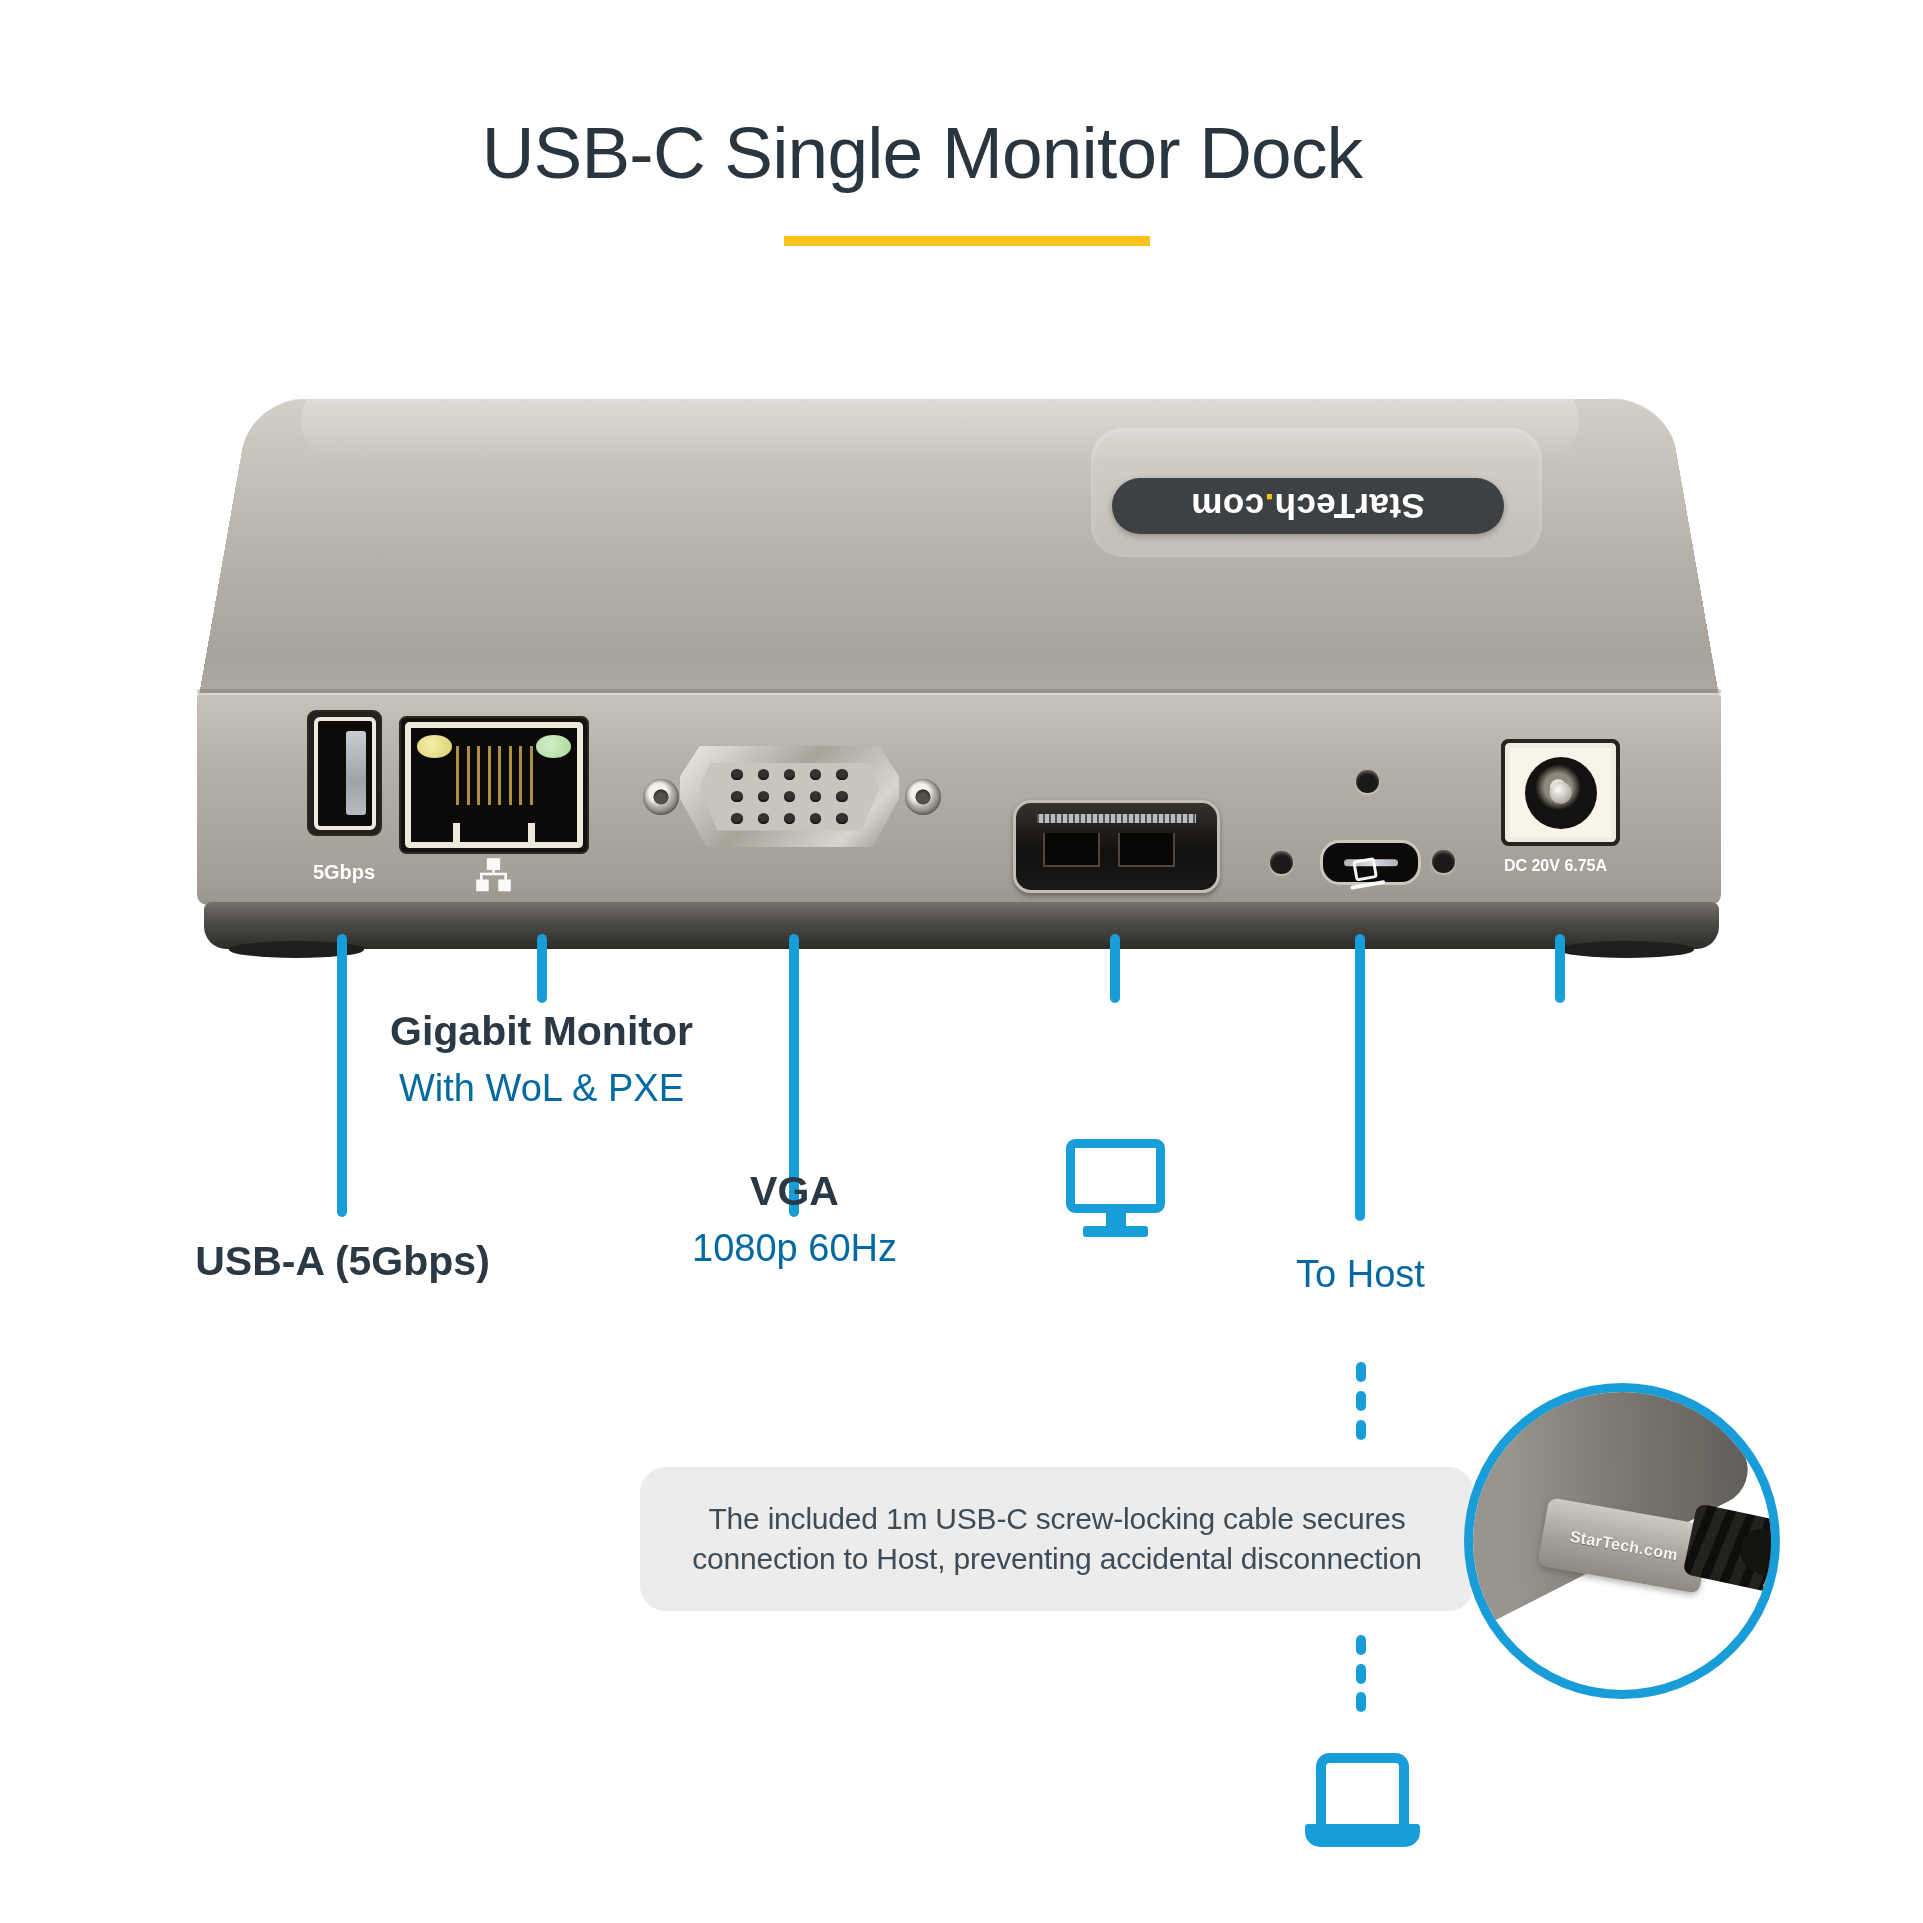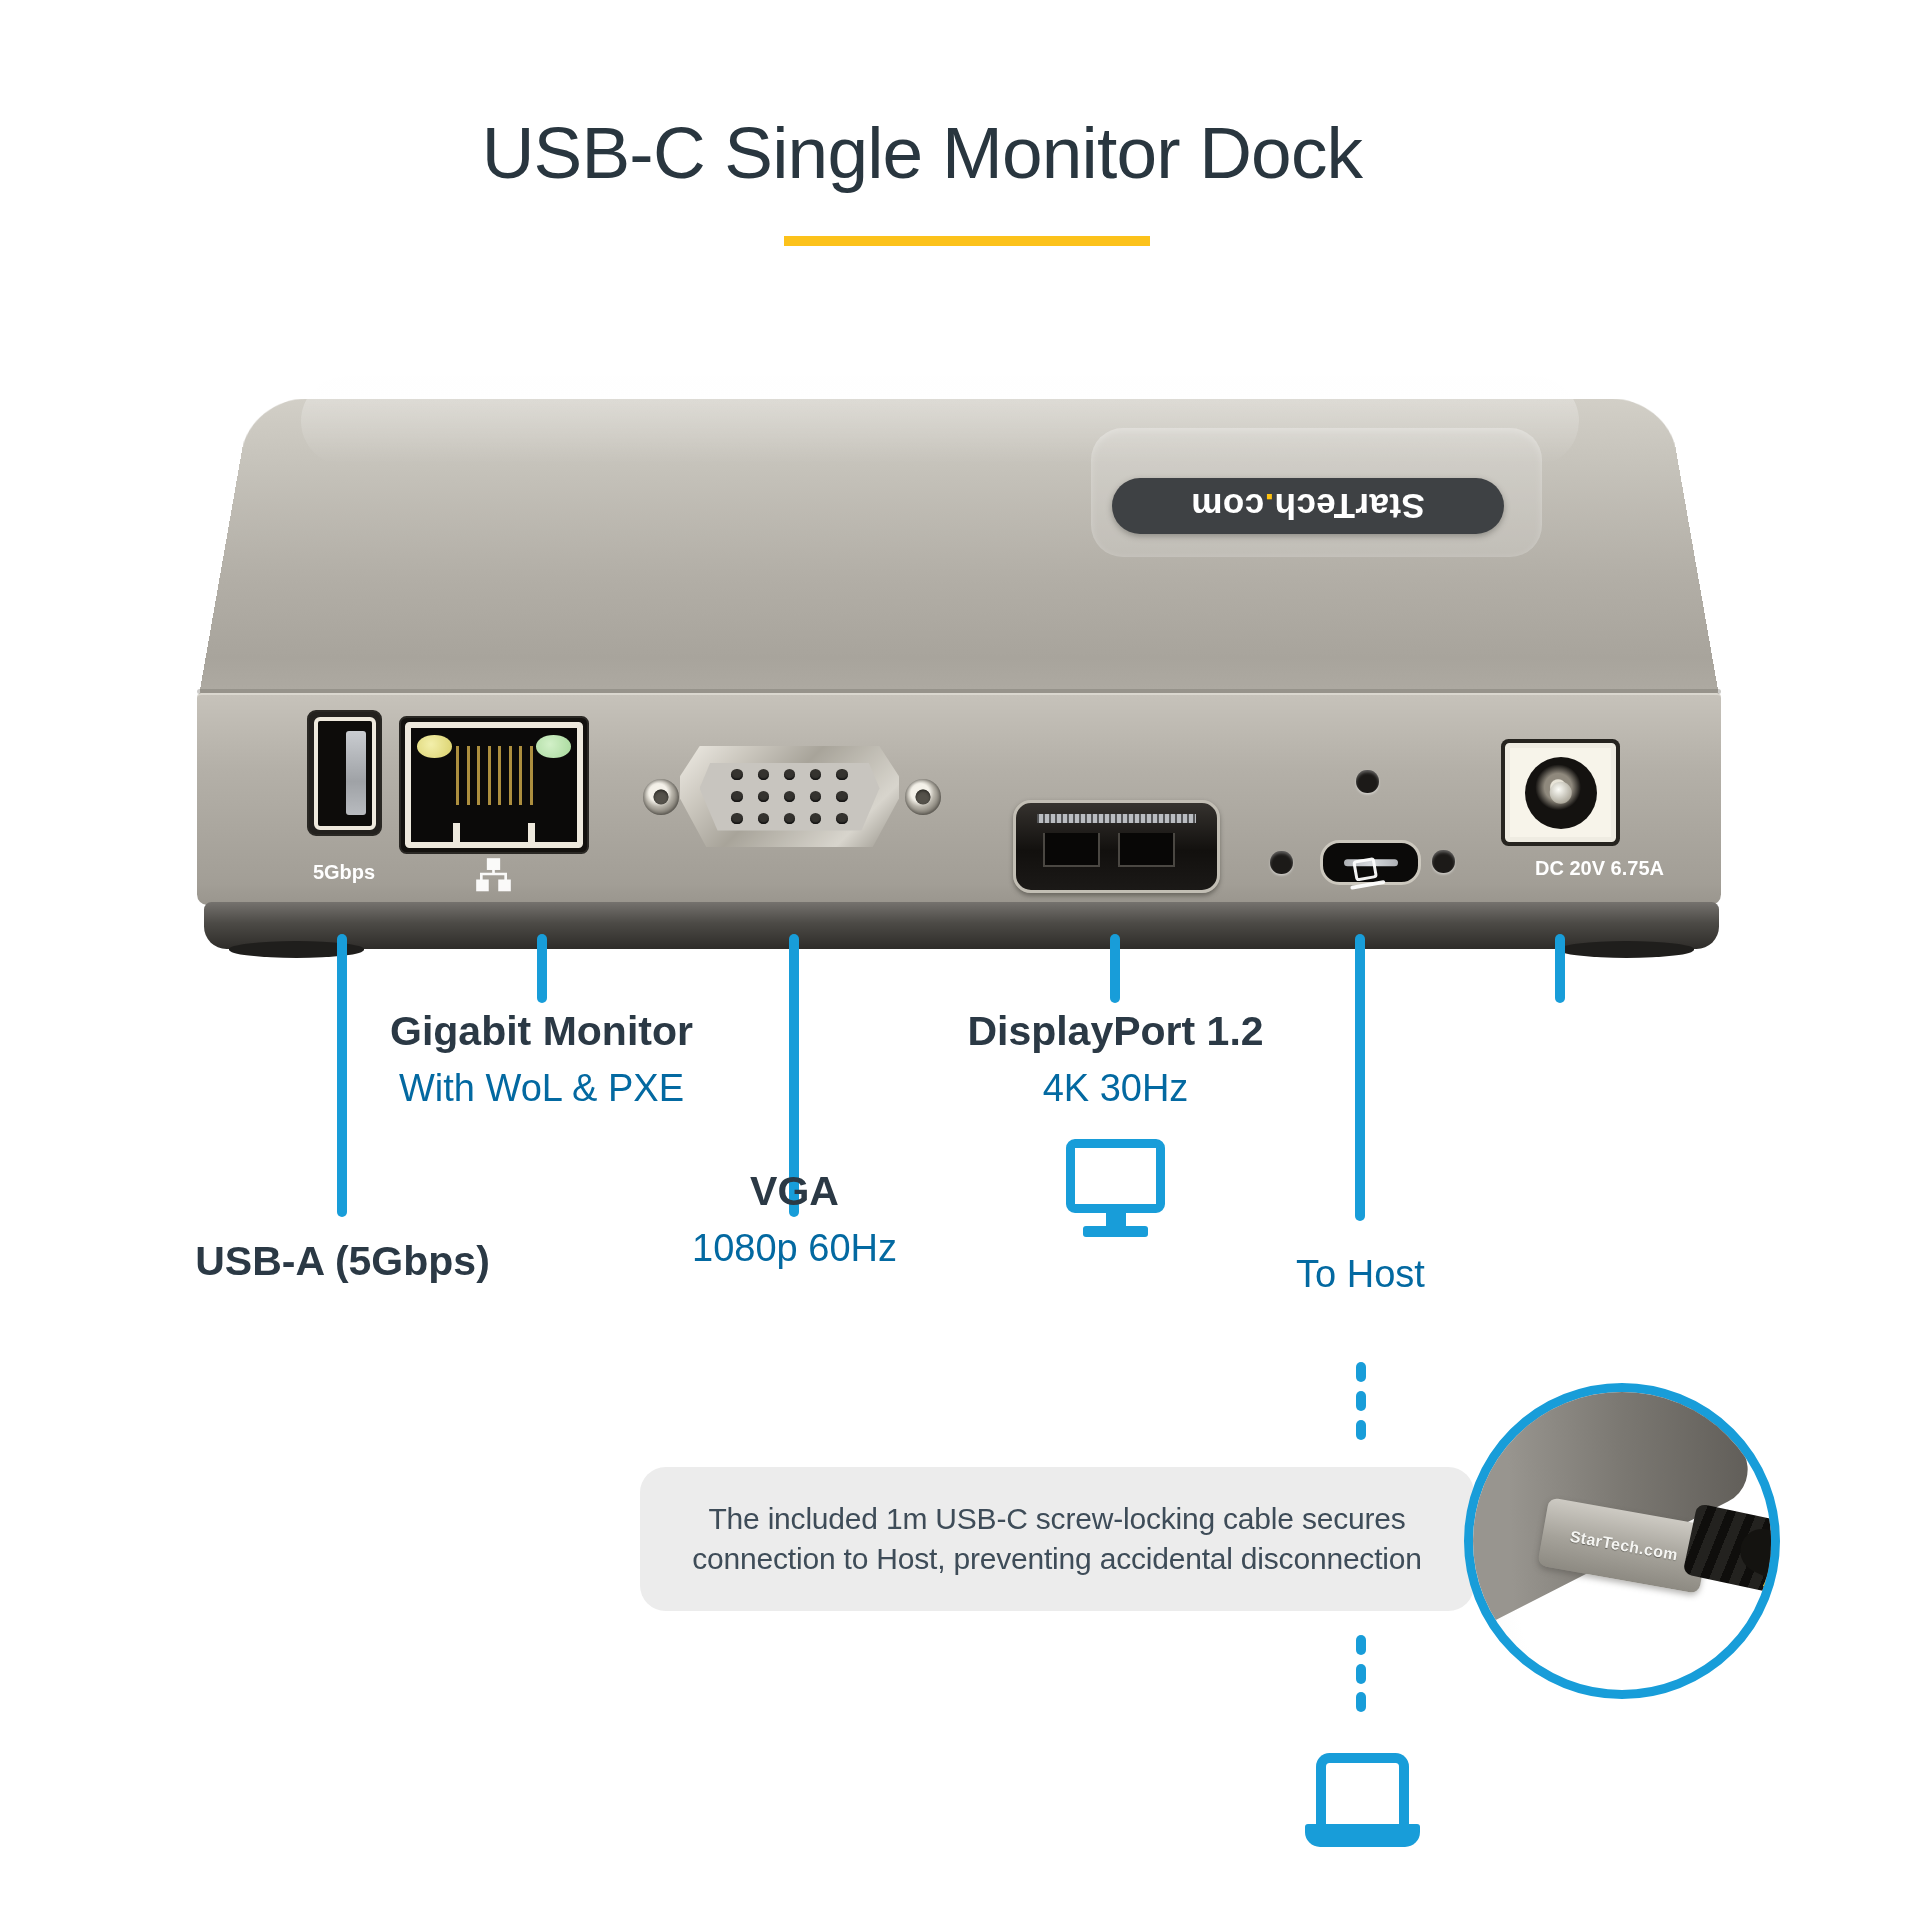--- a/index.html
+++ b/index.html
@@ -83,21 +83,21 @@
   .power-jack{left:1501px;top:739px;width:119px;height:107px;border-radius:7.5px;background:#26241f;}
   .power-frame{position:absolute;left:3.8px;top:3.8px;right:3.8px;bottom:3.8px;border:5.3px solid #efece2;border-radius:4.5px;background:#f7f4ea;}
   .power-barrel{position:absolute;left:50%;top:50%;transform:translate(-50%,-50%);width:72px;height:72px;border-radius:50%;
             background:radial-gradient(circle at 46% 42%,#e8e4d8 0 13%,#8f897d 15% 24%,#141210 40% 100%);}
   .power-pin{position:absolute;left:50%;top:50%;transform:translate(-50%,-50%);width:22.5px;height:22.5px;border-radius:50%;
             background:radial-gradient(circle at 40% 35%,#fdfdf8,#b0ac9f 70%,#76726a);}
 
   
   .marking{color:#ffffff;font-weight:700;text-align:center;}
   .marking-usb-a{left:295px;top:861px;width:98px;font-size:20px;}
-  .marking-power{left:1508px;top:857px;width:183px;font-size:20px;}
+  .marking-power{left:1464px;top:857px;width:183px;font-size:16px;}
   .marking-icon{opacity:0.95;}
 
   
   .cl{width:9.8px;border-radius:5.3px;background:#189DD9;}
   .cl.usba{left:337px;top:934px;height:283px;}
   .cl.eth{left:537px;top:934px;height:69px;}
   .cl.vga{left:789px;top:934px;height:283px;}
   .cl.dp{left:1110px;top:934px;height:69px;}
   .cl.usbc{left:1355px;top:934px;height:287px;}
   .cl.pwr{left:1555px;top:934px;height:69px;}
@@ -254,24 +254,20 @@
   <div class="abs cl eth"></div>
   <div class="abs cl vga"></div>
   <div class="abs cl dp"></div>
   <div class="abs cl usbc"></div>
   <div class="abs cl pwr"></div>
 
   <div class="abs col eth-col">
     <div class="label">Gigabit Monitor</div>
     <div class="detail">With WoL &amp; PXE</div>
   </div>
-  <div class="abs col dp-col">
-    <div class="label">DisplayPort 1.2</div>
-    <div class="detail">4K 30Hz</div>
-  </div>
   <div class="abs col usba-col">
     <div class="label">USB-A (5Gbps)</div>
   </div>
   <div class="abs col vga-col">
     <div class="label">VGA</div>
     <div class="detail">1080p 60Hz</div>
   </div>
   <div class="abs col usbc-col">
     <div class="detail">To Host</div>
   </div>

